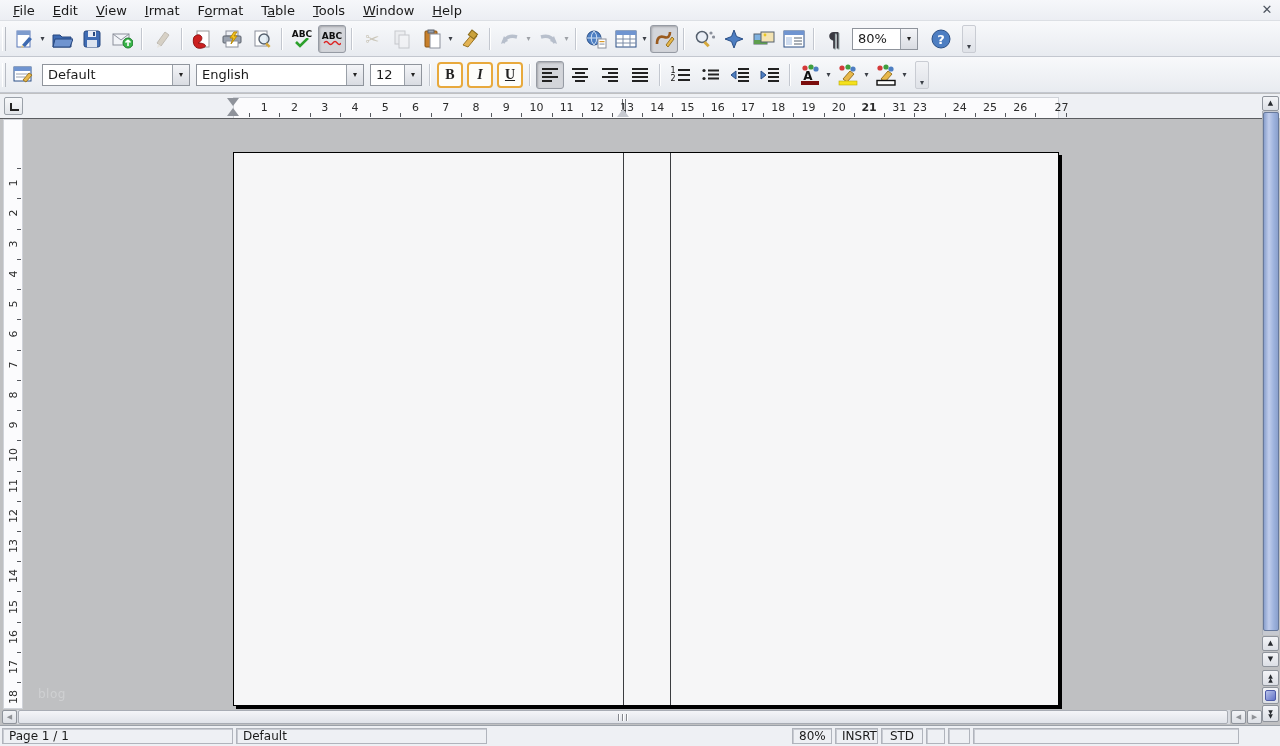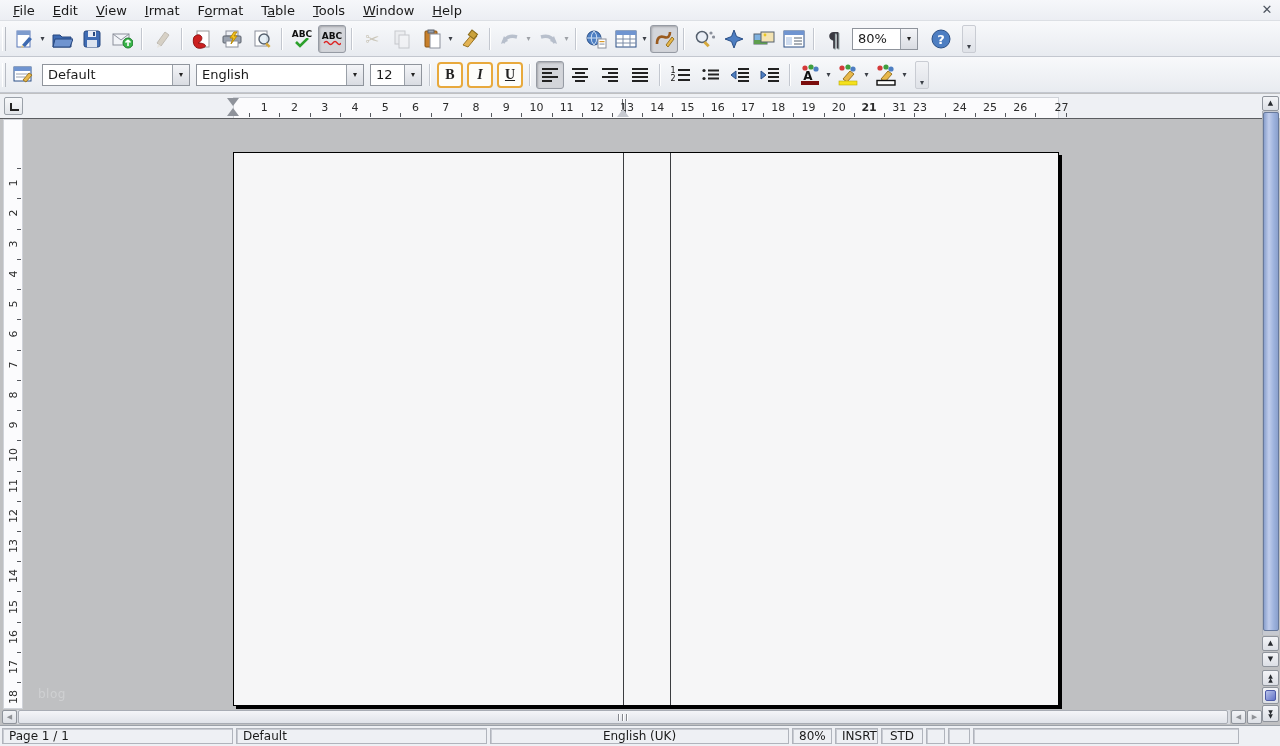--- a/index.html
+++ b/index.html
@@ -687,20 +687,19 @@
 <div id="hs-left2" class="abs sbtn">
     <span class="g" style="opacity:.45">◀</span>
   </div>
 <div id="hs-right" class="abs sbtn">
     <span class="g" style="opacity:.45">▶</span>
   </div>
 
 <div id="statusbar" class="abs">
   <div class="sfield" style="left:2px;width:231px;">Page 1 / 1</div>
   <div class="sfield" style="left:236px;width:251px;">Default</div>
-  <div class="sfield sc" style="left:490px;width:299px;">English (UK)</div>
   <div class="sfield sc" style="left:792px;width:40px;">80%</div>
   <div class="sfield sc" style="left:835px;width:43px;">INSRT</div>
   <div class="sfield sc" style="left:881px;width:42px;">STD</div>
   <div class="sfield" style="left:926px;width:19px;"></div>
   <div class="sfield" style="left:948px;width:22px;"></div>
   <div class="sfield" style="left:973px;width:266px;"></div>
 </div>
 
 </body></html>

